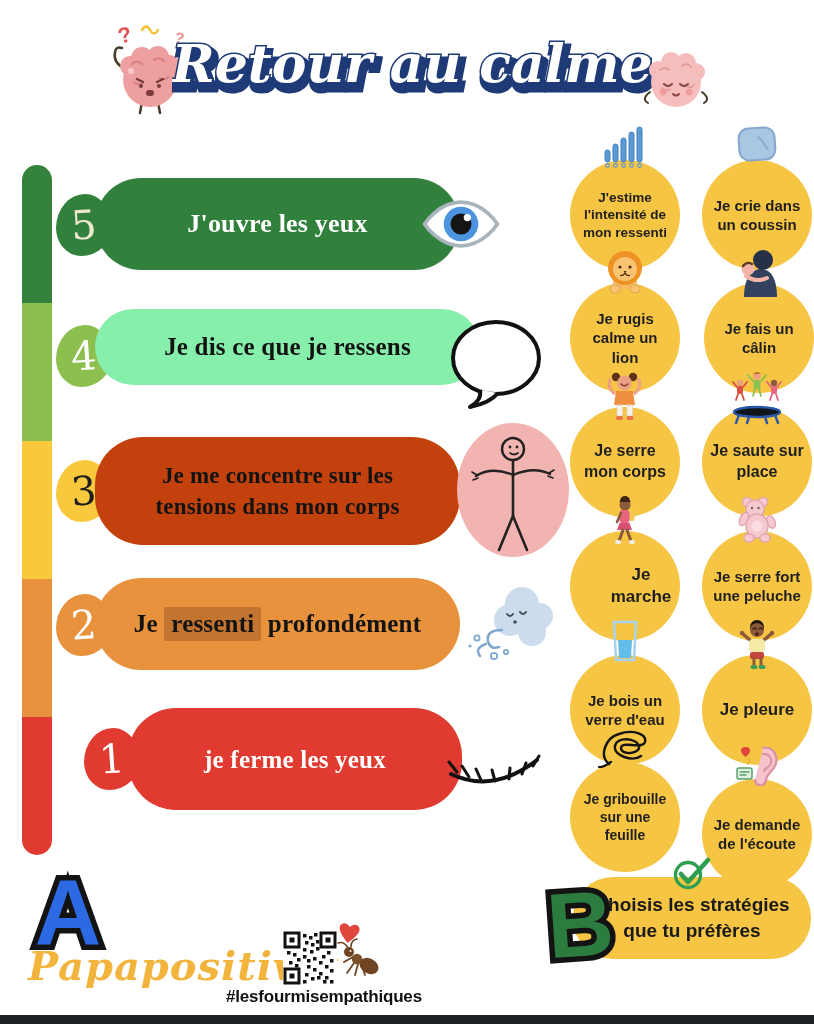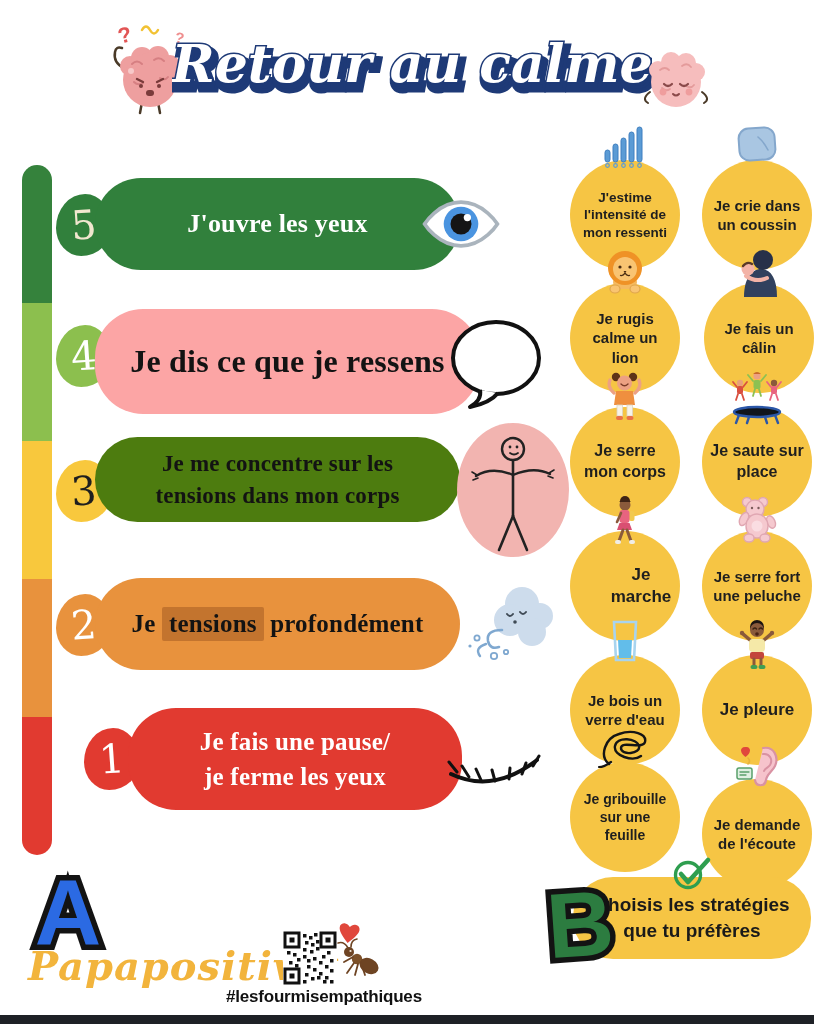--- a/index.html
+++ b/index.html
@@ -23,22 +23,22 @@
   
   .step-blob { position:absolute; width:56px; height:62px; z-index:1;
                border-radius:52% 48% 55% 45% / 55% 52% 48% 45%;
                display:flex; align-items:center; justify-content:center; }
   .step-num { font-family:"DejaVu Serif", serif; font-size:40px; line-height:1;
               transform:rotate(-4deg); }
   .pill { position:absolute; z-index:2; border-radius:48px; display:flex;
           flex-direction:column; align-items:center; justify-content:center;
           text-align:center; font-weight:800; letter-spacing:.2px;font-family:Liberation Serif, serif; }
   .pill-5 { left:95px;  top:178px; width:365px; height:92px;  background:#31803c; color:#ffffff; font-size:26px; }
-  .pill-4 { left:95px;  top:309px; width:385px; height:105px;  background:#fca5a5; color:#131313; font-size:32px; }
-  .pill-3 { left:95px;  top:437px; width:365px; height:85px; background:#4d7c0f; color:#131313; font-size:23px; line-height:1.35; }
+  .pill-4 { left:95px;  top:309px; width:385px; height:76px;  background:#86efac; color:#131313; font-size:25px; }
+  .pill-3 { left:95px;  top:437px; width:365px; height:108px; background:#c2410c; color:#131313; font-size:23px; line-height:1.35; }
   .pill-2 { left:95px;  top:578px; width:365px; height:92px;  background:#e8923d; color:#131313; font-size:25px; }
   .pill-1 { left:128px; top:708px; width:334px; height:102px; background:#e13a30; color:#ffffff; font-size:25px; line-height:1.4; }
   .blob-5 { left:56px; top:194px; background:#31803c; color:#f1e7cf; }
   .blob-4 { left:56px; top:325px; background:#8cbf4e; color:#ffffff; }
   .blob-3 { left:56px; top:460px; background:#f8c83d; color:#1f1f1f; }
   .blob-2 { left:56px; top:594px; background:#e8923d; color:#ffffff; }
   .blob-1 { left:84px; top:728px; background:#e13a30; color:#ffffff; }
   .hl { background:#c3742e; padding:3px 7px 4px; border-radius:2px; }
   .step-icon { position:absolute; z-index:3; }
   .icon-eye    { left:420px; top:196px; }
@@ -176,42 +176,41 @@
     <path d="M63 55 Q84 46 100 54" stroke="#222222" stroke-width="2.4" fill="none" stroke-linecap="round"></path>
     <path d="M22 52 l5 3 M23 60 l5 -2 M104 50 l-5 3 M103 58 l-5 -2" stroke="#222222" stroke-width="1.6" stroke-linecap="round"></path>
     <line x1="63" y1="96" x2="49" y2="130" stroke="#222222" stroke-width="2.6" stroke-linecap="round"></line>
     <line x1="63" y1="96" x2="77" y2="130" stroke="#222222" stroke-width="2.6" stroke-linecap="round"></line>
   </svg>
 
   <div class="step-blob blob-2">
     <span class="step-num">2</span>
   </div>
   <div class="pill pill-2">
-    <span><span>Je </span><span class="hl">tensions</span><span> profondément</span></span>
+    <span><span>Je </span><span class="hl">ressenti</span><span> profondément</span></span>
   </div>
   <svg class="step-icon icon-cloud" width="104" height="86" viewBox="0 0 104 86">
     <circle cx="70" cy="24" r="17" fill="#cddcec"></circle>
     <circle cx="88" cy="36" r="13" fill="#cddcec"></circle>
     <circle cx="58" cy="40" r="16" fill="#cddcec"></circle>
     <circle cx="80" cy="52" r="14" fill="#cddcec"></circle>
     <path d="M55 34 q3 4 6 0 M68 32 q3 4 6 0" stroke="#3f4a55" stroke-width="2" fill="none" stroke-linecap="round"></path>
     <circle cx="63" cy="42" r="1.8" fill="#3f4a55"></circle>
     <path d="M50 50 q-16 0 -14 11 q2 9 11 6" stroke="#7fa8d0" stroke-width="2.6" fill="none" stroke-linecap="round"></path>
     <path d="M34 64 q-12 4 -6 12" stroke="#7fa8d0" stroke-width="2.4" fill="none" stroke-linecap="round"></path>
     <circle cx="25" cy="58" r="2.6" fill="none" stroke="#7fa8d0" stroke-width="1.8"></circle>
     <circle cx="42" cy="76" r="3.2" fill="none" stroke="#7fa8d0" stroke-width="1.8"></circle>
     <circle cx="54" cy="72" r="2.2" fill="none" stroke="#7fa8d0" stroke-width="1.8"></circle>
     <circle cx="18" cy="66" r="1.6" fill="#7fa8d0"></circle>
   </svg>
 
   <div class="step-blob blob-1">
     <span class="step-num">1</span>
   </div>
   <div class="pill pill-1">
-    <span>Je fais une pause/</span>
     <span>je ferme les yeux</span>
   </div>
   <svg class="step-icon icon-lash" width="96" height="46" viewBox="0 0 96 46">
     <path d="M6 26 Q48 46 92 12" fill="none" stroke="#111111" stroke-width="4" stroke-linecap="round"></path>
     <path d="M12 24 L4 14 M24 29 L17 18 M36 32 L31 21 M50 33 L47 22 M64 31 L65 20 M77 26 L81 15 M88 18 L94 8" stroke="#111111" stroke-width="3" stroke-linecap="round"></path>
   </svg>
 
   <div class="strat" style="left:570px; top:160px;">
     <div class="strat-icon">
       <svg width="46" height="44" viewBox="0 0 46 44">

